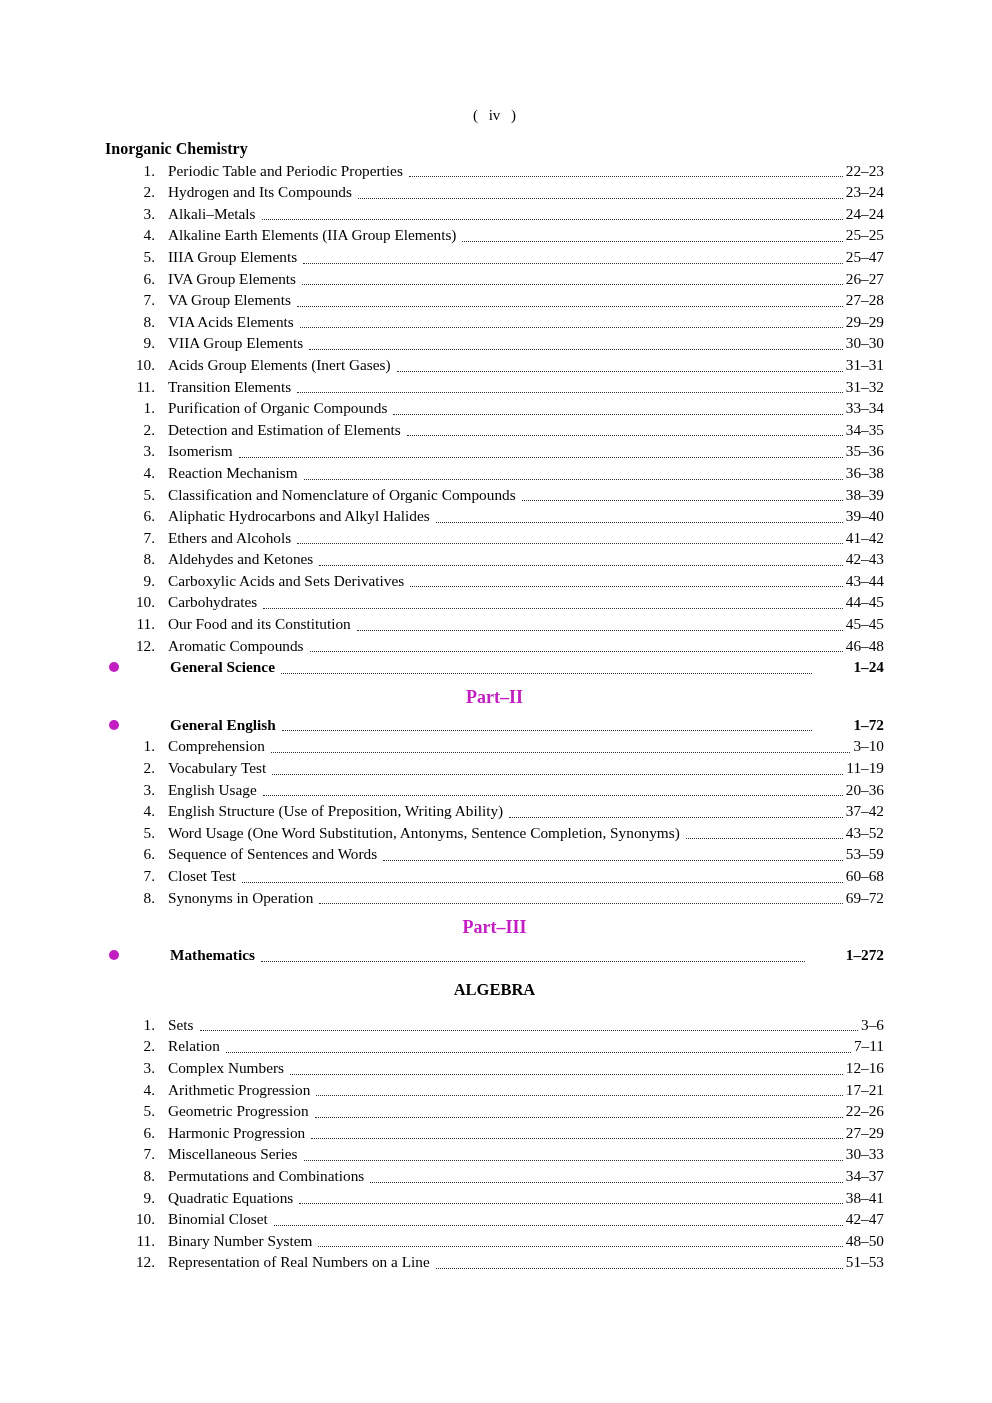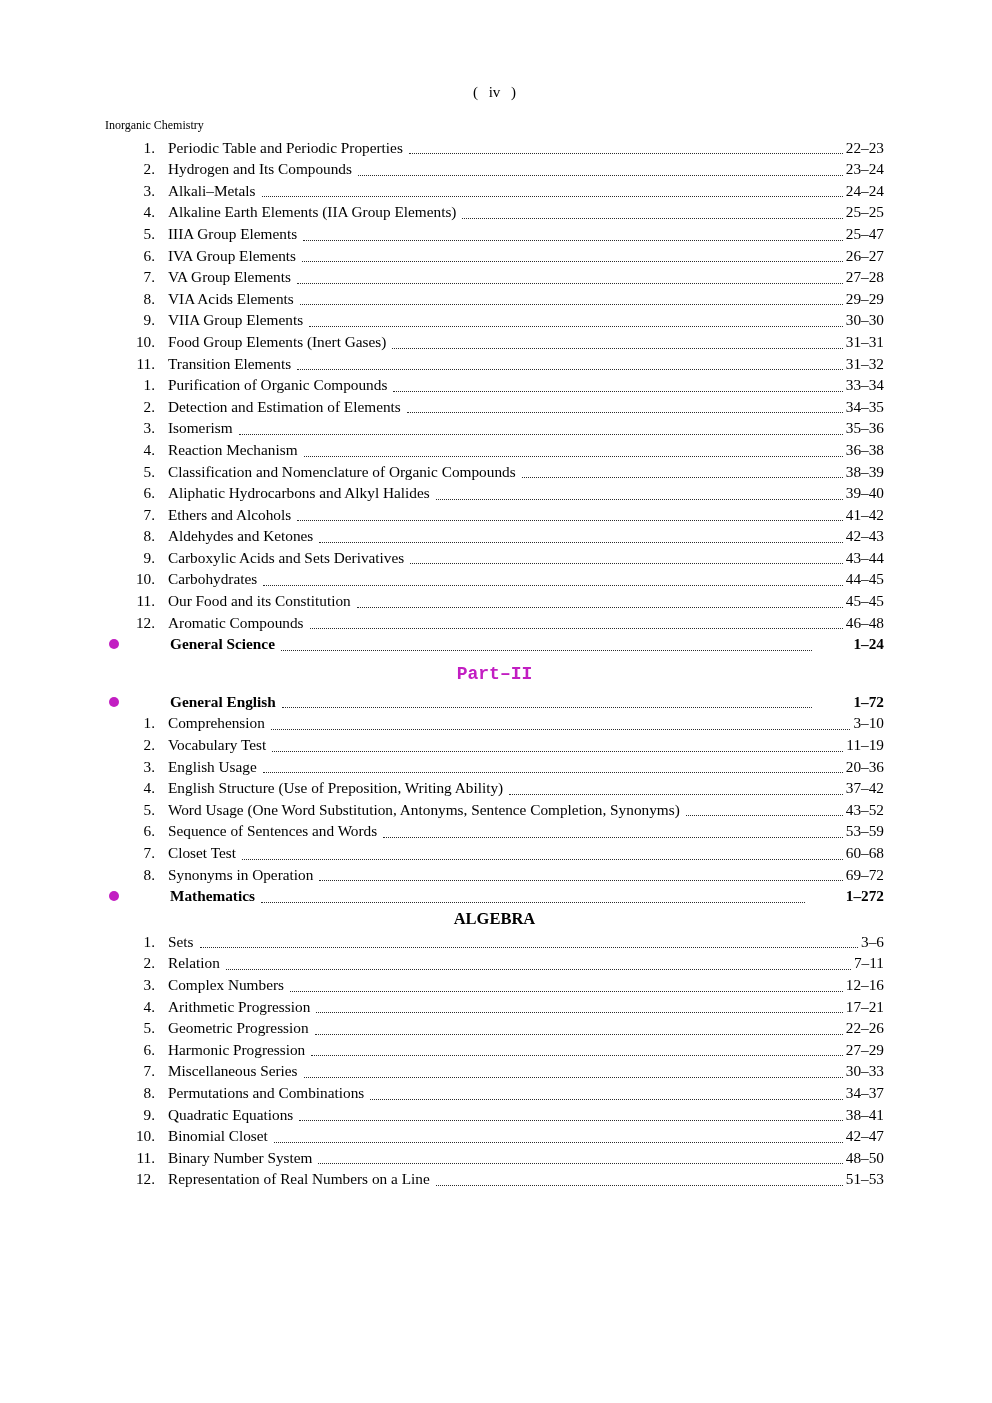--- a/index.html
+++ b/index.html
@@ -7,31 +7,31 @@
   body {
     width: 992px;
     height: 1403px;
     font-family: "Liberation Serif", serif;
     color: #000000;
     overflow: hidden;
   }
   .page {
     width: 100%;
     height: 100%;
-    padding: 84px 108px 0 105px;
+    padding: 107px 108px 0 105px;
   }
   .page-header {
     text-align: center;
     font-size: 15px;
     word-spacing: 7px;
     margin-bottom: 14px;
   }
   .sec-heading {
-    font-weight: normal;
-    font-size: 12px;
+    font-weight: bold;
+    font-size: 16px;
     line-height: 21.6px;
   }
   .toc-row {
     display: flex;
     align-items: baseline;
     font-size: 15.3px;
     line-height: 21.6px;
     white-space: nowrap;
   }
   .num {
@@ -61,28 +61,27 @@
     margin-left: 4px;
     margin-right: 13px;
   }
   .part-heading {
     text-align: center;
     color: var(--accent, #c21ec2);
     font-weight: bold;
     font-size: 18px;
     line-height: 22px;
     margin: 8px 0 6px;
-    font-family: Liberation Mono, monospace;
   }
   .center-heading {
     text-align: center;
     font-weight: bold;
     font-size: 16.5px;
     line-height: 22px;
-    margin: 1px 0;
+    margin: 13px 0;
   }
 </style>
 </head>
 <body>
 
 <div class="page">
   <div class="page-header">( iv )</div>
   <div id="toc">
       <div class="sec-heading">
     <span class="t">Inorganic Chemistry</span>
@@ -136,21 +135,21 @@
     <span class="pages">29–29</span>
   </div>
       <div class="toc-row item-row">
     <span class="num">9.</span>
     <span class="title">VIIA Group Elements</span>
     <span class="leader"></span>
     <span class="pages">30–30</span>
   </div>
       <div class="toc-row item-row">
     <span class="num">10.</span>
-    <span class="title">Food Group Elements (Inert Gases)</span>
+    <span class="title">Acids Group Elements (Inert Gases)</span>
     <span class="leader"></span>
     <span class="pages">31–31</span>
   </div>
       <div class="toc-row item-row">
     <span class="num">11.</span>
     <span class="title">Transition Elements</span>
     <span class="leader"></span>
     <span class="pages">31–32</span>
   </div>
       <div class="toc-row item-row">
@@ -279,20 +278,21 @@
     <span class="title">Closet Test</span>
     <span class="leader"></span>
     <span class="pages">60–68</span>
   </div>
       <div class="toc-row item-row">
     <span class="num">8.</span>
     <span class="title">Synonyms in Operation</span>
     <span class="leader"></span>
     <span class="pages">69–72</span>
   </div>
+      <div class="part-heading">Part–III</div>
       <div class="toc-row bullet-row">
     <span class="bullet"></span>
     <span class="title">Mathematics</span>
     <span class="leader"></span>
     <span class="pages">1–272</span>
   </div>
       <div class="center-heading">ALGEBRA</div>
       <div class="toc-row item-row">
     <span class="num">1.</span>
     <span class="title">Sets</span>

